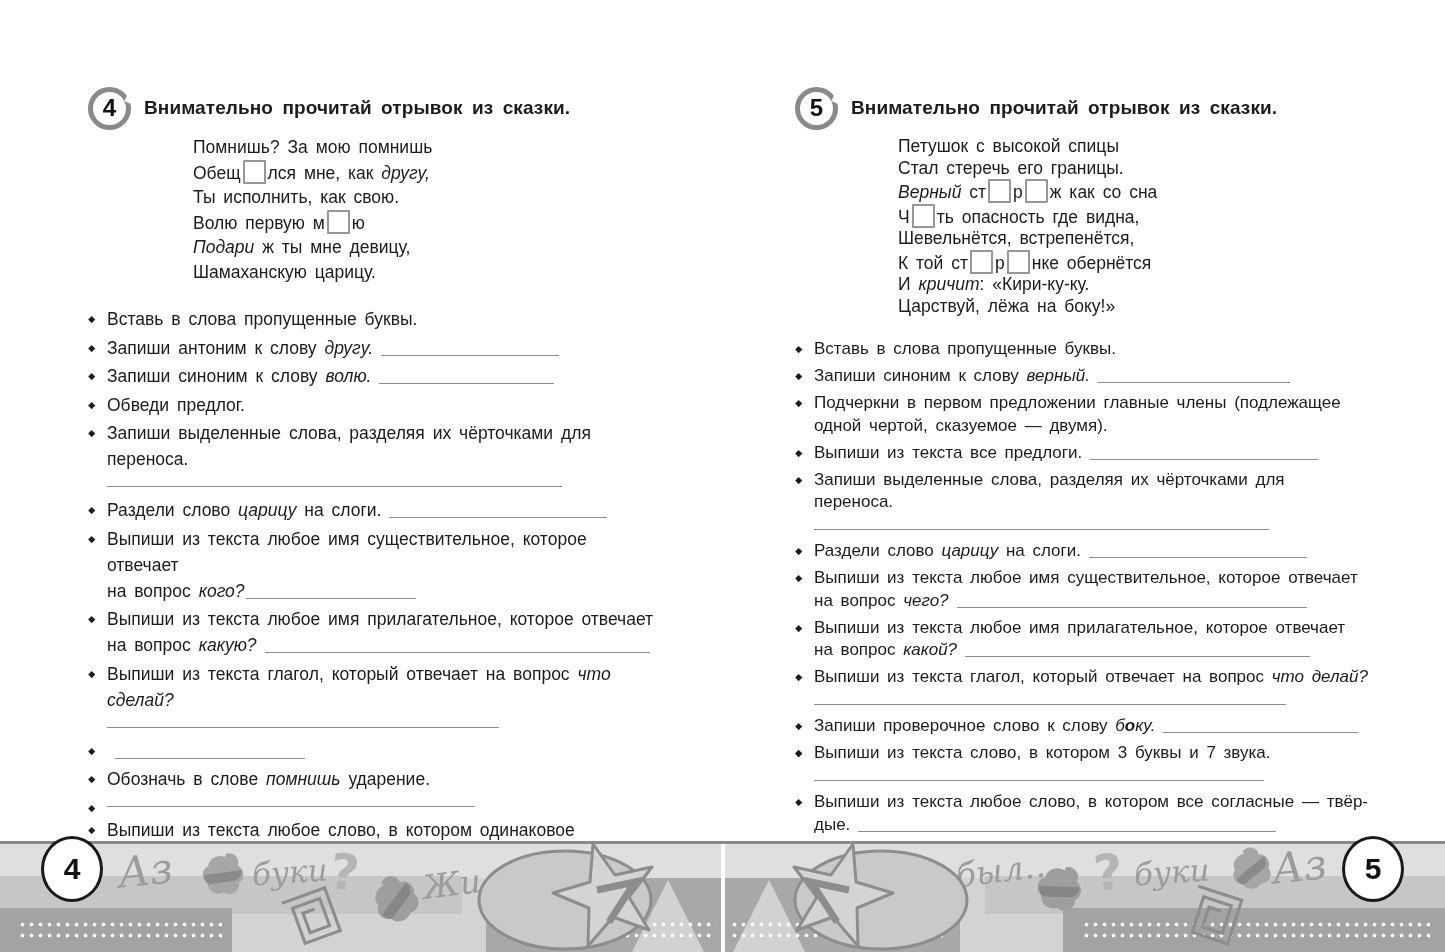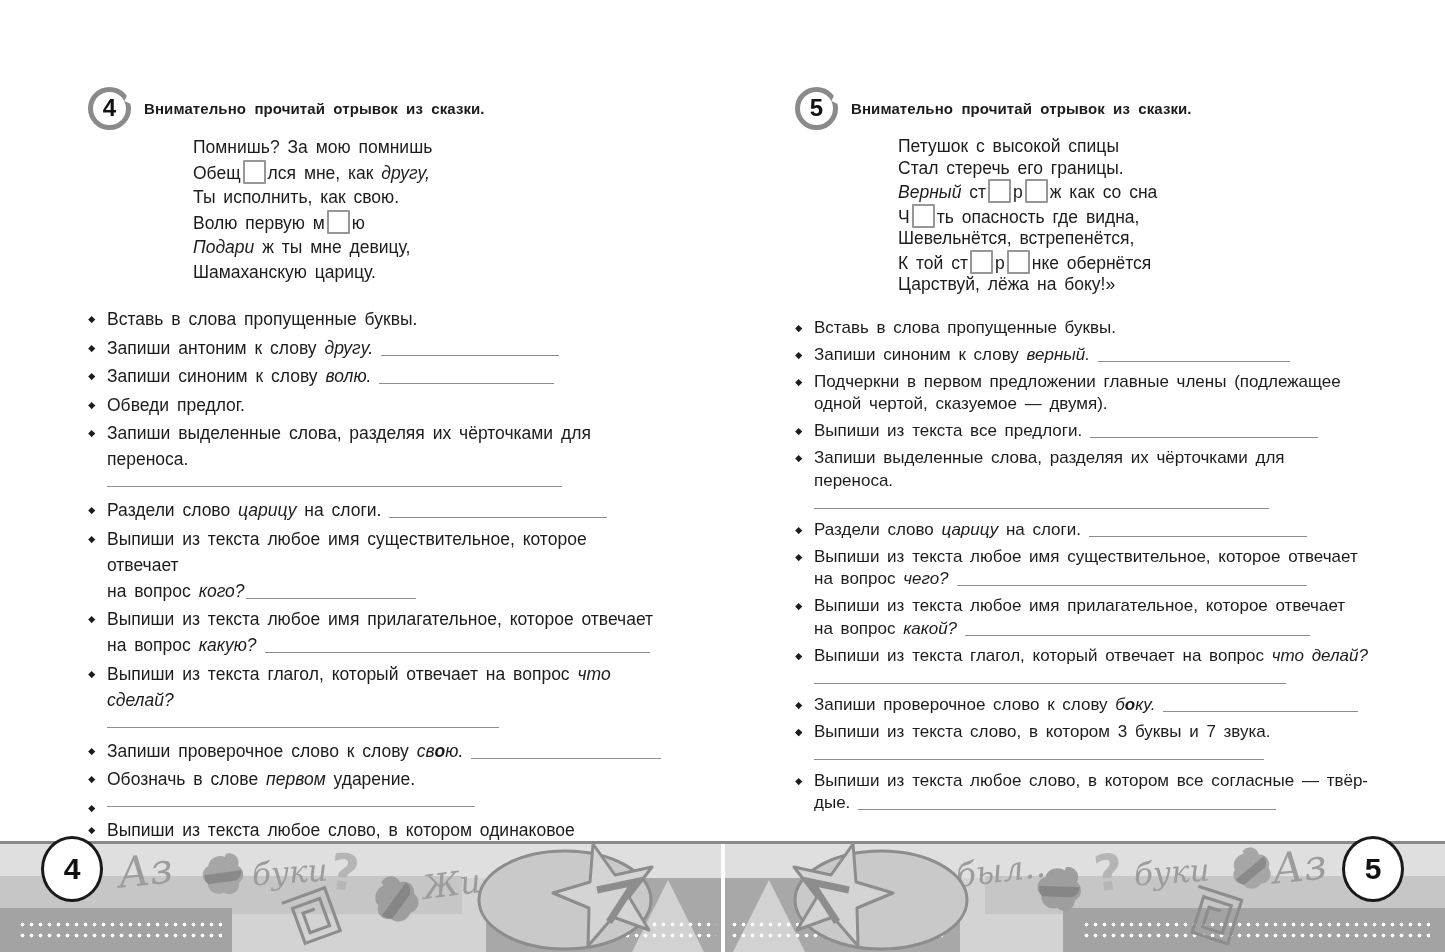--- a/index.html
+++ b/index.html
@@ -17,21 +17,21 @@
   .numcirc{
     position:relative;flex:0 0 auto;width:33px;height:33px;border-radius:50%;
     border:5px solid #8a8a8a;background:#fff;
     display:flex;align-items:center;justify-content:center;
     font-weight:bold;font-size:24px;color:#111;
   }
   .numcirc::after{ 
     content:"";position:absolute;right:-7px;top:2px;width:7px;height:9px;
     background:#fff;transform:rotate(25deg);
   }
-  .title{font-weight:bold;font-size:15px;word-spacing:4px;letter-spacing:.1px;}
+  .title{font-weight:bold;font-size:19px;word-spacing:4px;letter-spacing:.1px;}
 
   .poem{margin:5px 0 22px 105px;font-size:17.5px;line-height:var(--plh);word-spacing:3px;}
   #pageR .poem{margin-left:103px;margin-top:6px;margin-bottom:21px;}
   .poem-line{white-space:nowrap;}
   .letter-box{
     display:inline-block;width:19px;height:20px;border:2px solid #979797;
     background:#fff;margin:0 2px;vertical-align:-5px;border-radius:1px;
   }
 
   .task{
@@ -120,42 +120,43 @@
       <div class="task"><span class="bullet">◆</span><span><span>Запиши антоним к слову </span><span class="it">другу.</span></span><span class="ans-line" style="width: 178px;"></span></div>
       <div class="task"><span class="bullet">◆</span><span><span>Запиши синоним к слову </span><span class="it">волю.</span></span><span class="ans-line" style="width: 175px;"></span></div>
       <div class="task"><span class="bullet">◆</span><span><span>Обведи предлог.</span></span></div>
       <div class="task"><span class="bullet">◆</span><span><span>Запиши выделенные слова, разделяя их чёрточками для переноса.</span></span></div>
       <div class="ans-line-below" style="width: 455px;"></div>
       <div class="task"><span class="bullet">◆</span><span><span>Раздели слово </span><span class="it">царицу</span><span> на слоги.</span></span><span class="ans-line" style="width: 218px;"></span></div>
       <div class="task"><span class="bullet">◆</span><span><span>Выпиши из текста любое имя существительное, которое отвечает</span><br><span>на вопрос </span><span class="it">кого?</span></span><span class="ans-line attach" style="width: 170px;"></span></div>
       <div class="task"><span class="bullet">◆</span><span><span>Выпиши из текста любое имя прилагательное, которое отвечает</span><br><span>на вопрос </span><span class="it">какую?</span></span><span class="ans-line" style="width: 385px;"></span></div>
       <div class="task"><span class="bullet">◆</span><span><span>Выпиши из текста глагол, который отвечает на вопрос </span><span class="it">что сделай?</span></span></div>
       <div class="ans-line-below" style="width: 392px;"></div>
-      <div class="task"><span class="bullet">◆</span><span><span>Запиши проверочное слово к слову </span><span class="it">св</span><span class="it bd">о</span><span class="it">ю.</span></span><span class="ans-line" style="width: 190px;"></span></div>
-      <div class="task"><span class="bullet">◆</span><span><span>Обозначь в слове </span><span class="it">первом</span><span> ударение.</span></span></div>
+      <div class="task"><span class="bullet">◆</span><span class="ans-line" style="width: 190px;"></span></div>
+      <div class="task"><span class="bullet">◆</span><span><span>Обозначь в слове </span><span class="it">помнишь</span><span> ударение.</span></span></div>
       <div class="task"><span class="bullet">◆</span></div>
       <div class="ans-line-below" style="width: 368px;"></div>
       <div class="task"><span class="bullet">◆</span><span><span>Выпиши из текста любое слово, в котором одинаковое количество</span><br><span>согласных и гласных.</span></span><span class="ans-line" style="width: 345px;"></span></div>
     </div>
 </div>
 
 <div class="page" id="pageR">
   <div class="hdr">
     <div class="numcirc">
       <span>5</span>
     </div>
     <div class="title">Внимательно прочитай отрывок из сказки.</div>
   </div>
   <div class="poem">
       <div class="poem-line"><span>Петушок с высокой спицы</span></div>
       <div class="poem-line"><span>Стал стеречь его границы.</span></div>
       <div class="poem-line"><span class="it">Верный</span><span> ст</span><span class="letter-box"></span><span>р</span><span class="letter-box"></span><span>ж как со сна</span></div>
       <div class="poem-line"><span>Ч</span><span class="letter-box"></span><span>ть опасность где видна,</span></div>
       <div class="poem-line"><span>Шевельнётся, встрепенётся,</span></div>
       <div class="poem-line"><span>К той ст</span><span class="letter-box"></span><span>р</span><span class="letter-box"></span><span>нке обернётся</span></div>
+      <div class="poem-line"><span>И </span><span class="it">кричит</span><span>: «Кири-ку-ку.</span></div>
       <div class="poem-line"><span>Царствуй, лёжа на боку!»</span></div>
     </div>
   <div>
       <div class="task"><span class="bullet">◆</span><span><span>Вставь в слова пропущенные буквы.</span></span></div>
       <div class="task"><span class="bullet">◆</span><span><span>Запиши синоним к слову </span><span class="it">верный.</span></span><span class="ans-line" style="width: 192px;"></span></div>
       <div class="task"><span class="bullet">◆</span><span><span>Подчеркни в первом предложении главные члены (подлежащее</span><br><span>одной чертой, сказуемое — двумя).</span></span></div>
       <div class="task"><span class="bullet">◆</span><span><span>Выпиши из текста все предлоги.</span></span><span class="ans-line" style="width: 228px;"></span></div>
       <div class="task"><span class="bullet">◆</span><span><span>Запиши выделенные слова, разделяя их чёрточками для переноса.</span></span></div>
       <div class="ans-line-below" style="width: 455px;"></div>
       <div class="task"><span class="bullet">◆</span><span><span>Раздели слово </span><span class="it">царицу</span><span> на слоги.</span></span><span class="ans-line" style="width: 218px;"></span></div>

